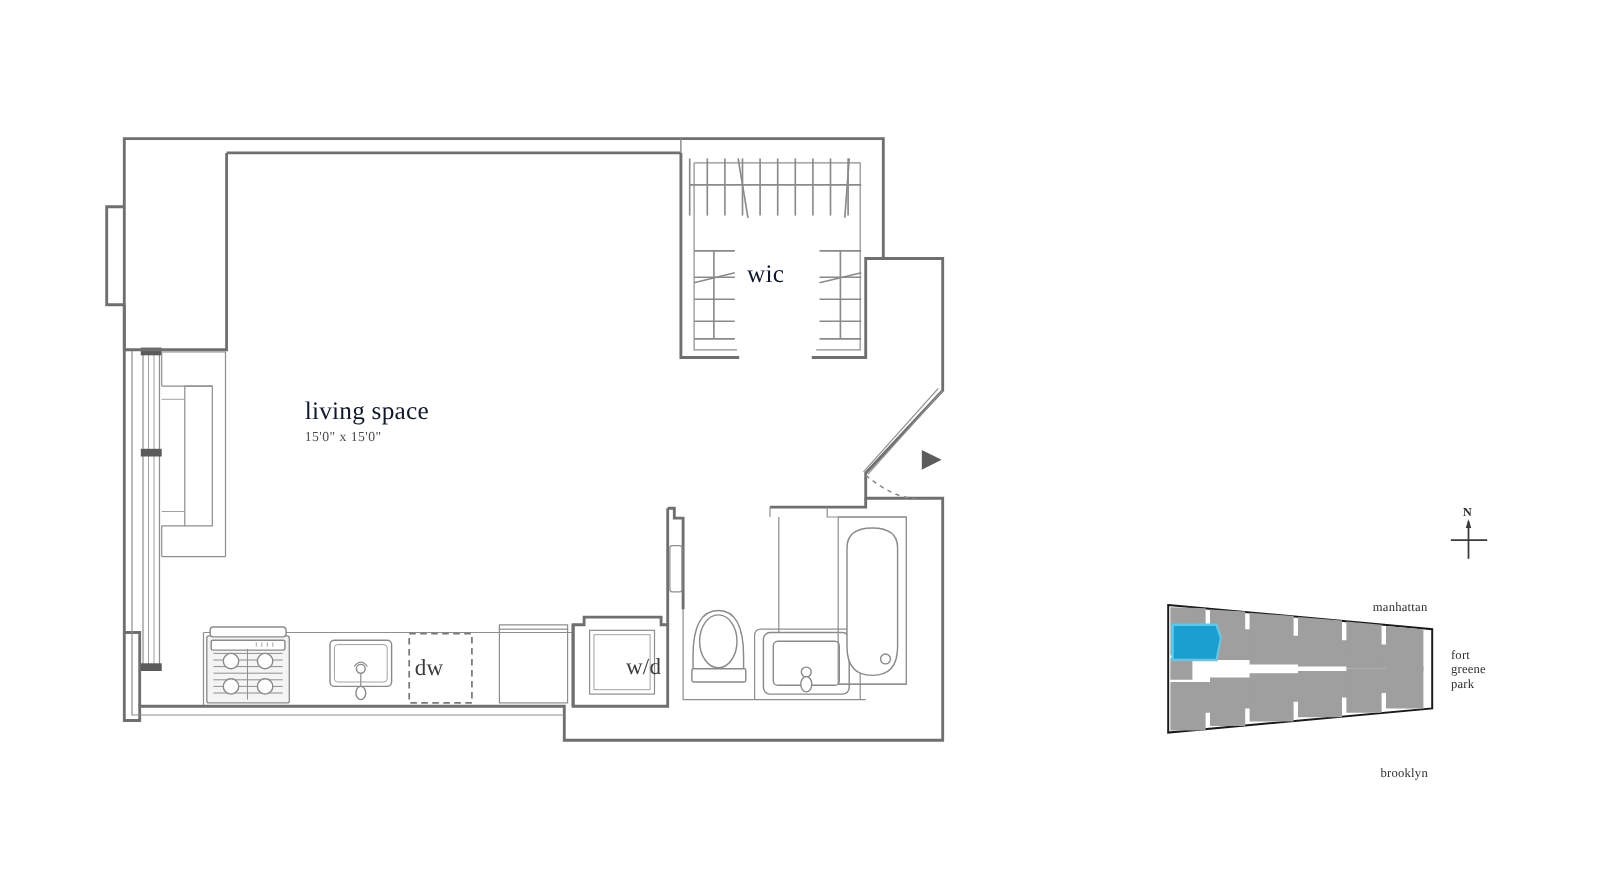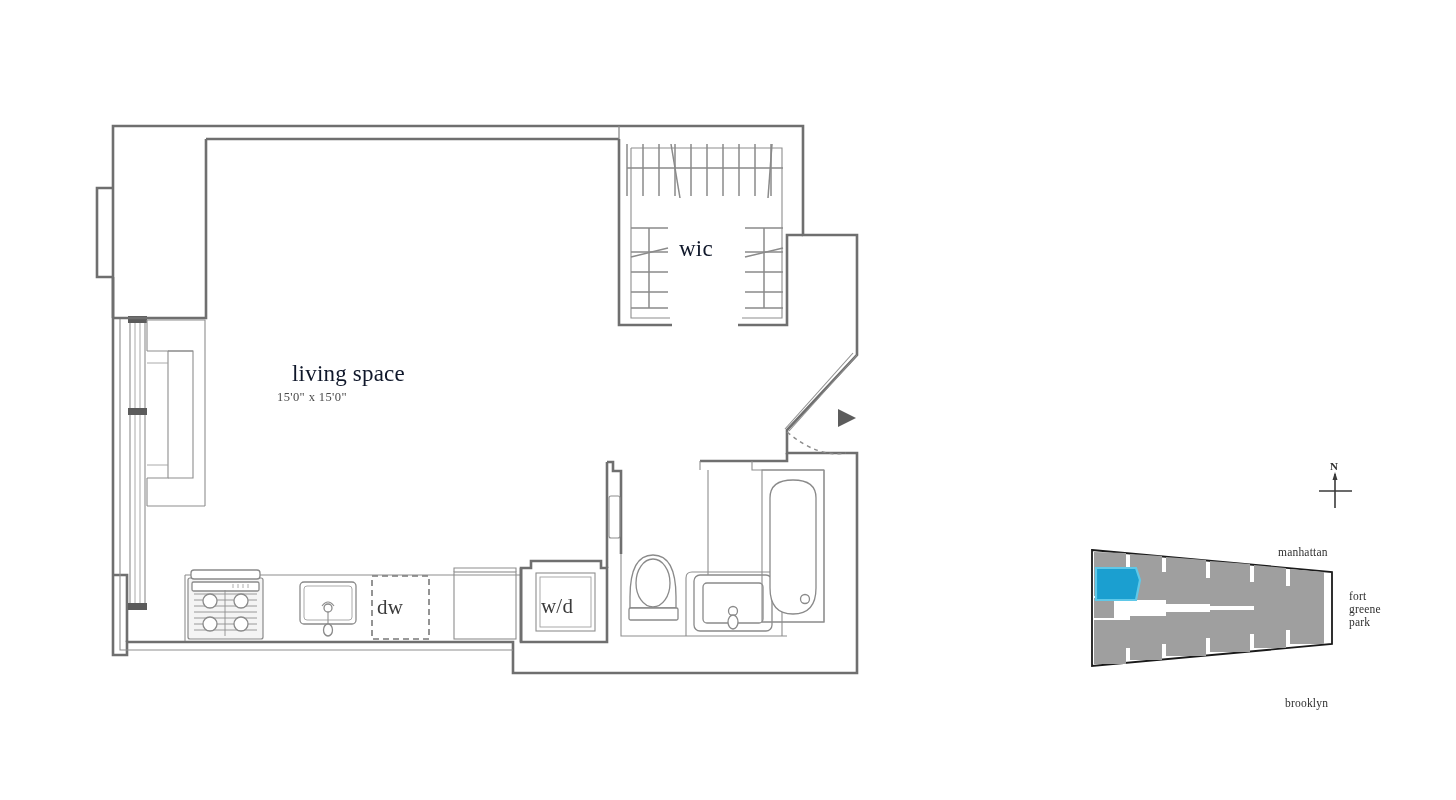--- a/index.html
+++ b/index.html
@@ -281,39 +281,39 @@
         <rect class="thin" x="762" y="470" width="62" height="152"></rect>
         <path class="fix" d="M 770,498 Q 770,480 793,480 Q 816,480 816,498 L 816,588 Q 816,614 793,614 Q 770,614 770,588 Z"></path>
         <circle class="fix" cx="805" cy="599" r="4.5"></circle>
       </g>
       <path class="thin" d="M 824,470 L 824,622 L 762,622"></path>
       <path class="thin" d="M 752,461 L 752,470 L 824,470"></path>
     </g>
 
   </svg>
 
-  <div class="lbl room-name" style="left:292px; top:361px;">living space</div>
+  <div class="lbl room-name" style="left:277px; top:361px;">living space</div>
   <div class="lbl room-dims" style="left:277px; top:390px;">15'0" x 15'0"</div>
 
   <div class="lbl room-name" style="left:679px; top:236px;">wic</div>
 
   <div class="lbl fixture-lbl" style="left:377px; top:595px;text-align:right;">dw</div>
 
-  <div class="lbl fixture-lbl" style="left:541px; top:594px;">w/d</div>
+  <div class="lbl fixture-lbl" style="left:541px; top:594px;padding-left:28px;">w/d</div>
 
   <div style="position:absolute; left:1312px; top:460px; width:48px; height:52px;">
     <div class="lbl compass-n" style="left:18px; top:0px;">N</div>
     <svg width="48" height="52" viewBox="0 0 48 52" style="position:absolute;left:0;top:0;">
       <line x1="23" y1="14" x2="23" y2="48" stroke="#3a3a3a" stroke-width="1.6"></line>
       <line x1="7" y1="31" x2="40" y2="31" stroke="#3a3a3a" stroke-width="1.6"></line>
       <polygon points="23,12 20.5,20 25.5,20" fill="#3a3a3a"></polygon>
     </svg>
   </div>
 
-  <div style="position:absolute; left:1084px; top:538px; width:260px; height:140px;">
+  <div style="position:absolute; left:1054px; top:538px; width:260px; height:140px;">
     <svg width="260" height="140" viewBox="0 0 260 140">
       <defs>
         <style>
           .ku { fill:#9f9f9f; stroke:none; }
           .kout { fill:none; stroke:#1a1a1a; stroke-width:1.8; }
           .khl { fill:#1b9fd0; stroke:#5fc8e8; stroke-width:2.2; }
         </style>
       </defs>
 
       <path class="kout" d="M 8,12 L 248,34 L 248,106 L 8,128 Z"></path>

